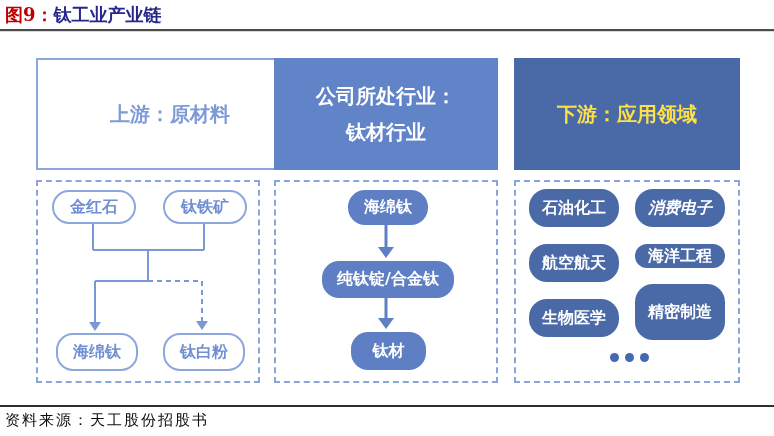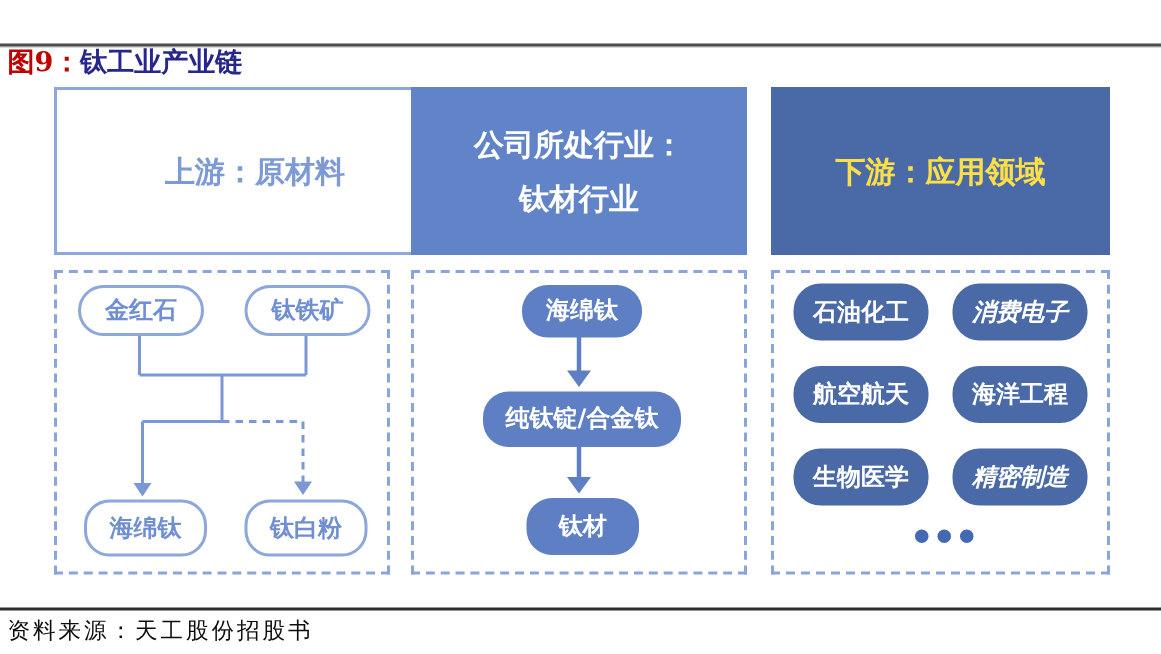--- a/index.html
+++ b/index.html
@@ -1,21 +1,21 @@
 <!DOCTYPE html>
 <html><head>
 <meta charset="utf-8">
 <style>
   html,body{margin:0;padding:0;background:#fff;}
   .canvas{position:relative;width:774px;height:436px;background:#ffffff;
           font-family:"DejaVu Sans",sans-serif;overflow:hidden;}
 
   
   .fig-title{position:absolute;left:5px;top:3px;font-family:"DejaVu Serif",serif;
-             font-weight:bold;font-size:18px;white-space:nowrap;margin-top:26px;}
+             font-weight:bold;font-size:18px;white-space:nowrap;}
   .fig-title .label{color:#c00000;}
   .fig-title .text{color:#26268c;}
   .sep-top{position:absolute;left:0;top:29px;width:774px;height:2px;
            background:#4c4c4c;border-bottom:1px solid #d9d9d9;}
 
   
   .hdr{position:absolute;top:58px;height:112px;display:flex;align-items:center;
        justify-content:center;text-align:center;font-weight:bold;font-size:20px;
        box-sizing:border-box;}
   #hdr-up{left:36px;width:268px;background:#ffffff;border:2px solid #8ca7dc;color:#7e9ad6;}
@@ -101,23 +101,23 @@
     </svg>
     <div class="pill pill-mid" style="left:72px;top:8px;width:80px;height:35px;">海绵钛</div>
     <div class="pill pill-mid" style="left:46px;top:79px;width:132px;height:37px;">纯钛锭/合金钛</div>
     <div class="pill pill-mid" style="left:75px;top:150px;width:75px;height:38px;">钛材</div>
   </div>
 
   <div class="dashed" id="flow-down">
     <div class="pill pill-down" style="left:13px;top:7px;width:90px;height:38px;">石油化工</div>
     <div class="pill pill-down" style="left:119px;top:7px;width:90px;height:38px;font-style:italic;">消费电子</div>
     <div class="pill pill-down" style="left:13px;top:62px;width:90px;height:38px;">航空航天</div>
-    <div class="pill pill-down" style="left:119px;top:62px;width:90px;height:38px;">海洋工程</div>
+    <div class="pill pill-down" style="left:119px;top:62px;width:90px;height:24px;">海洋工程</div>
     <div class="pill pill-down" style="left:13px;top:117px;width:90px;height:38px;">生物医学</div>
-    <div class="pill pill-down" style="left:119px;top:117px;width:90px;height:38px;font-style:italic;">精密制造</div>
+    <div class="pill pill-down" style="left:119px;top:102px;width:90px;height:56px;">精密制造</div>
     <div class="dots">
       <div class="dot"></div>
       <div class="dot"></div>
       <div class="dot"></div>
     </div>
   </div>
 
   <div class="sep-bottom"></div>
   <div class="source">资料来源：天工股份招股书</div>
 

